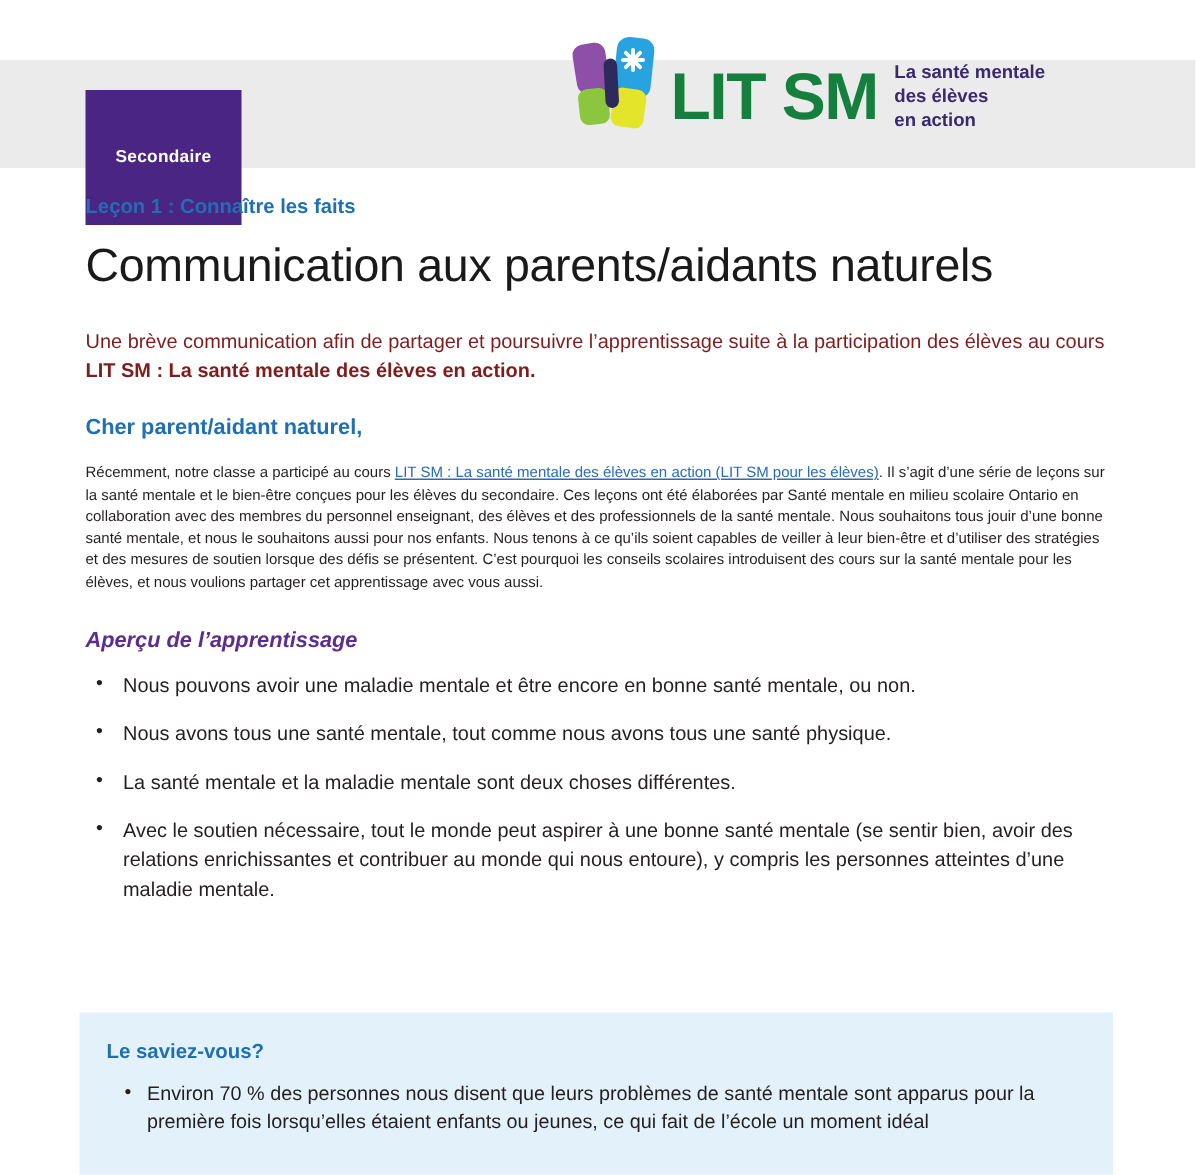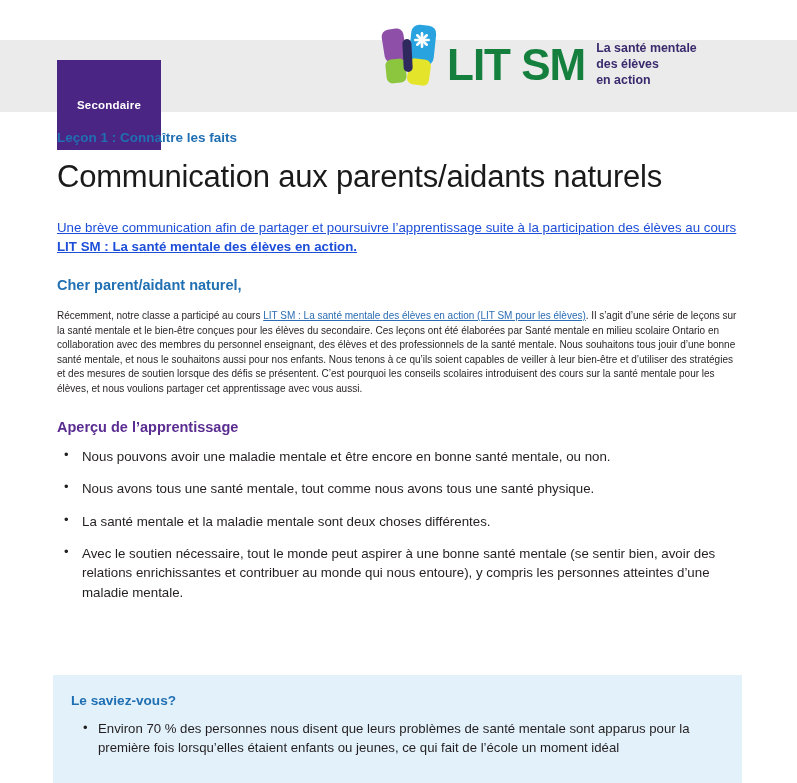--- a/index.html
+++ b/index.html
@@ -96,22 +96,21 @@
     font-weight: normal;
     line-height: 1.26;
     margin: 12px 0 22px 0;
     color: #1a1a1a;
     letter-spacing: -0.2px;
   }
   .lede {
     font-size: 13.3px;
     line-height: 1.46;
     margin: 0 0 20px 0;
-    color: #1d4ed8;
-    text-decoration: underline;
+    color: #7f1d1d;
   }
   .lede b { font-weight: bold; }
 
   .salutation {
     color: #1f6fb2;
     font-size: 14.5px;
     font-weight: bold;
     margin: 0 0 16px 0;
   }
   .body-para {
@@ -124,20 +123,21 @@
   .body-para a {
     color: #2b6cb3;
     text-decoration: underline;
   }
 
   .section-head {
     color: #5a2d91;
     font-size: 14.5px;
     font-weight: bold;
     margin: 0 0 12px 0;
+    font-style: italic;
   }
   ul.bullets {
     margin: 0;
     padding: 0 0 0 20px;
     list-style: none;
   }
   ul.bullets li {
     position: relative;
     font-size: 13.3px;
     line-height: 1.46;

